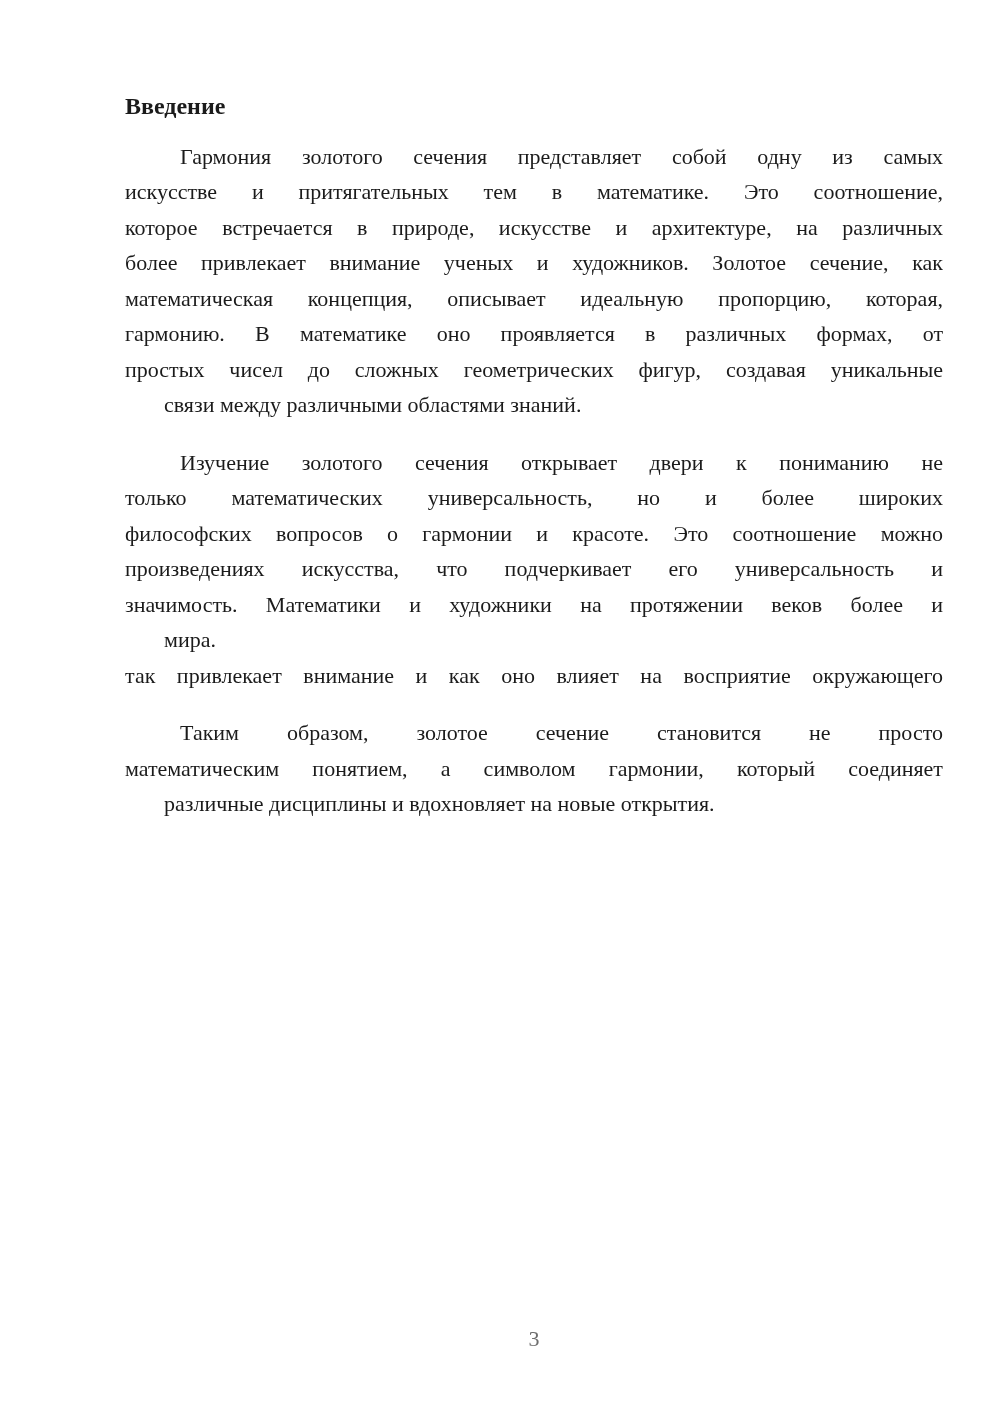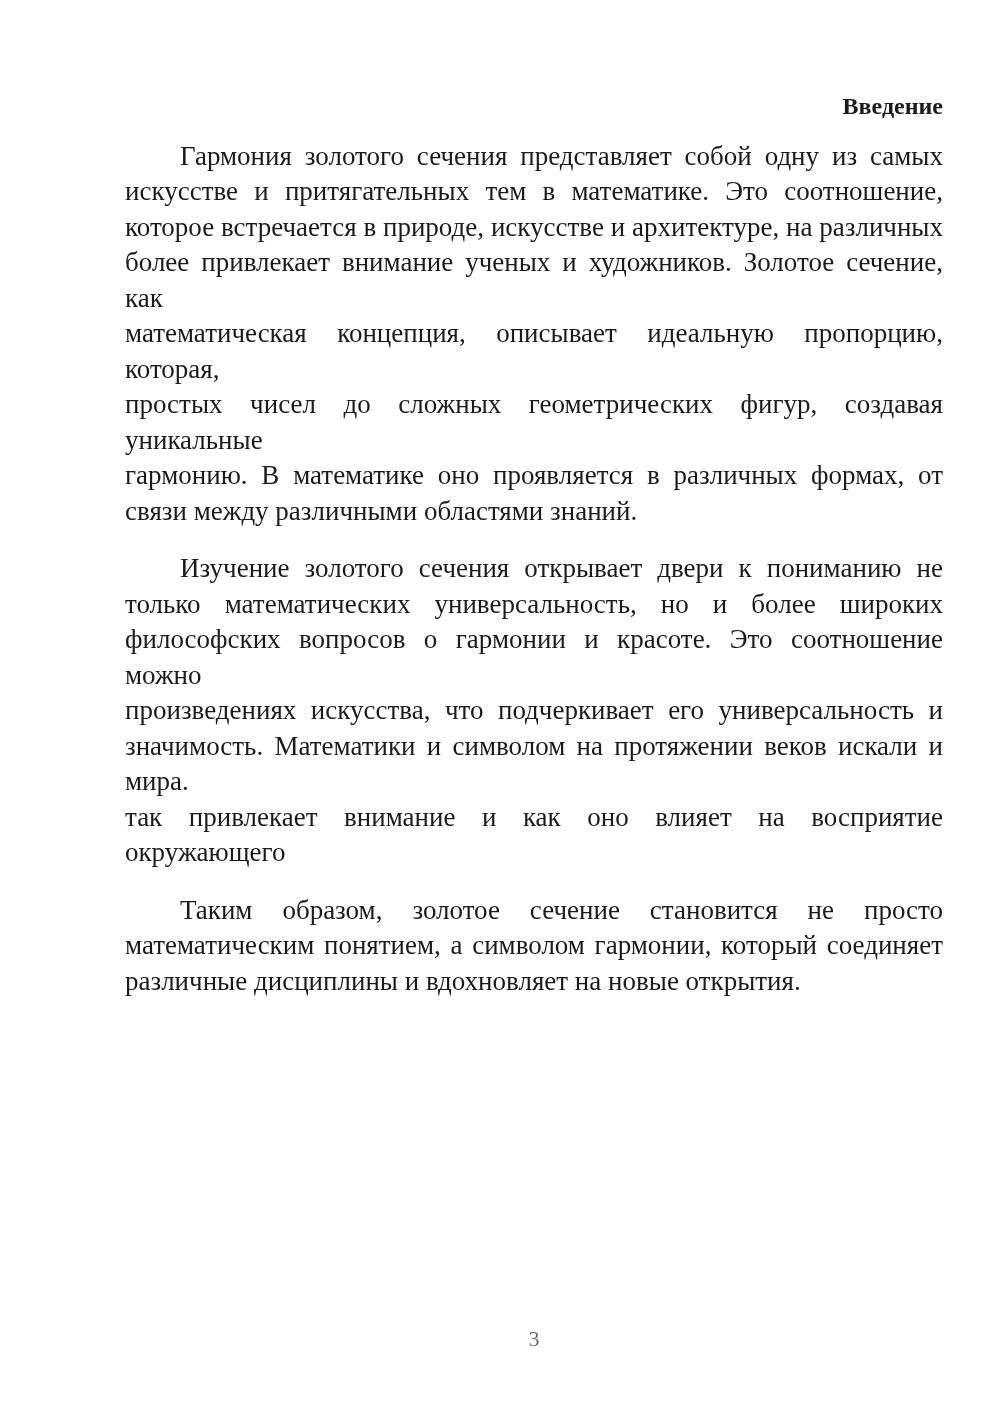--- a/index.html
+++ b/index.html
@@ -19,38 +19,39 @@
   .content {
     position: absolute;
     left: 125px;
     top: 89px;
     width: 818px;
   }
   .title {
     font-size: 24px;
     font-weight: bold;
     line-height: 35.5px;
-    text-align: right;
+    text-align: left;
     margin: 0 0 14px 0;
   }
   .paragraph {
     margin: 0 0 22px 0;
   }
   .line {
-    font-size: 27px;
+    font-size: 22px;
     line-height: 35.5px;
     text-align: justify;
     text-align-last: justify;
     white-space: normal;
   }
   .line.first {
     text-indent: 55px;
   }
   .line.last {
     text-align-last: left;
+    margin-left: 39px;
   }
   .page-number {
     position: absolute;
     left: 125px;
     top: 1326px;
     width: 818px;
     text-align: center;
     font-size: 22px;
     line-height: 26px;
     color: #6e6e6e;
@@ -63,31 +64,31 @@
   <div class="content">
 
     <h1 class="title">Введение</h1>
 
     <div class="paragraph">
       <div class="line first">Гармония золотого сечения представляет собой одну из самых</div>
       <div class="line">искусстве и притягательных тем в математике. Это соотношение,</div>
       <div class="line">которое встречается в природе, искусстве и архитектуре, на различных</div>
       <div class="line">более привлекает внимание ученых и художников. Золотое сечение, как</div>
       <div class="line">математическая концепция, описывает идеальную пропорцию, которая,</div>
+      <div class="line">гармонию. В математике оно проявляется в различных формах, от</div>
       <div class="line">простых чисел до сложных геометрических фигур, создавая уникальные</div>
-      <div class="line">гармонию. В математике оно проявляется в различных формах, от</div>
       <div class="line last">связи между различными областями знаний.</div>
     </div>
 
     <div class="paragraph">
       <div class="line first">Изучение золотого сечения открывает двери к пониманию не</div>
       <div class="line">только математических универсальность, но и более широких</div>
       <div class="line">философских вопросов о гармонии и красоте. Это соотношение можно</div>
       <div class="line">произведениях искусства, что подчеркивает его универсальность и</div>
-      <div class="line">значимость. Математики и символом на протяжении веков искали и</div>
+      <div class="line">значимость. Математики и художники на протяжении веков более и</div>
       <div class="line last">мира.</div>
       <div class="line">так привлекает внимание и как оно влияет на восприятие окружающего</div>
     </div>
 
     <div class="paragraph">
       <div class="line first">Таким образом, золотое сечение становится не просто</div>
       <div class="line">математическим понятием, а символом гармонии, который соединяет</div>
       <div class="line last">различные дисциплины и вдохновляет на новые открытия.</div>
     </div>
 

